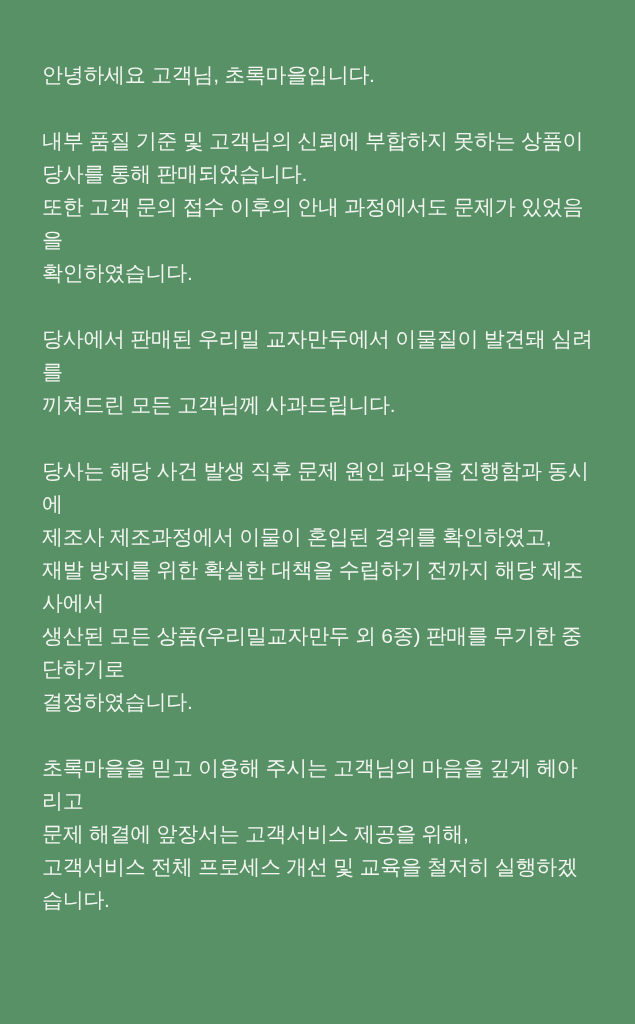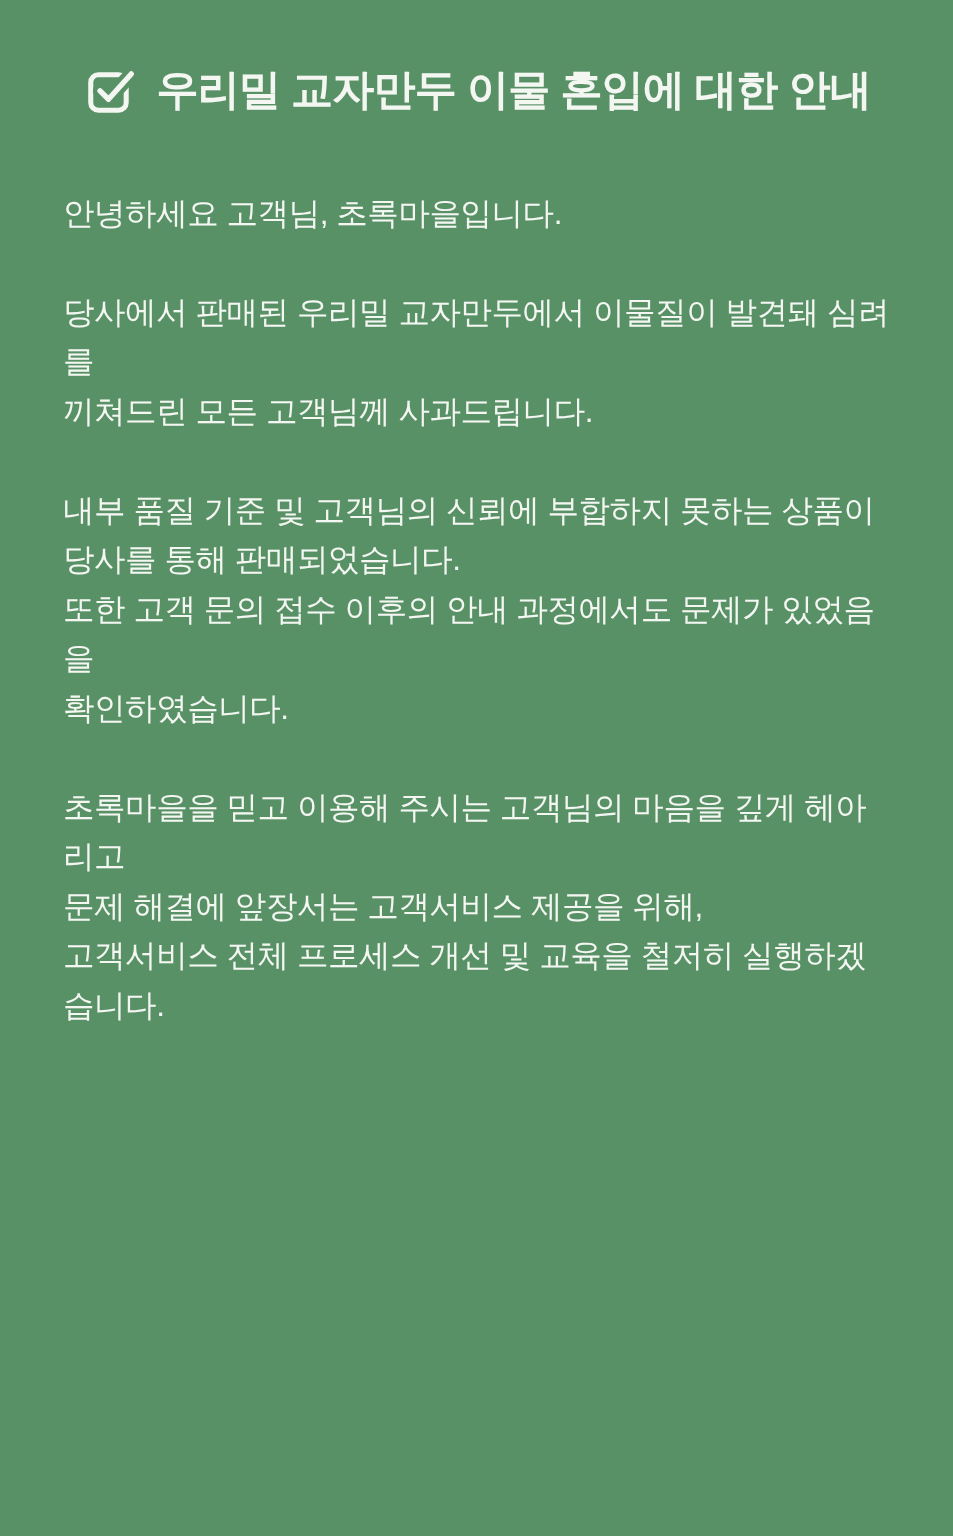--- a/index.html
+++ b/index.html
@@ -57,38 +57,33 @@
   }
   .body-text p.para:last-child {
     margin-bottom: 0;
   }
 </style>
 </head>
 <body>
 
 <main class="notice">
 
-  <header class="title-row">
-    <span class="icon">
-      <svg viewBox="0 0 32 32" fill="none" xmlns="http://www.w3.org/2000/svg" aria-hidden="true">
-        <rect x="4" y="7" width="21" height="21" rx="4.5" stroke="#F3F6F1" stroke-width="3" fill="none"></rect>
-        <polyline points="9.5,16.5 14.5,21.5 28,6.5" stroke="#599167" stroke-width="8.5" stroke-linecap="round" stroke-linejoin="round" fill="none"></polyline>
-        <polyline points="9.5,16.5 14.5,21.5 28,6.5" stroke="#F3F6F1" stroke-width="3.2" stroke-linecap="round" stroke-linejoin="round" fill="none"></polyline>
-      </svg>
-    </span>
-    <h1 class="page-title">우리밀 교자만두 이물 혼입에 대한 안내</h1>
-  </header>
 
   <section class="body-text">
     <p class="para">안녕하세요 고객님, 초록마을입니다.</p>
-    <p class="para">당사에서 판매된 우리밀 교자만두에서 이물질이 발견돼 심려를
-끼쳐드린 모든 고객님께 사과드립니다.</p>
     <p class="para">내부 품질 기준 및 고객님의 신뢰에 부합하지 못하는 상품이
 당사를 통해 판매되었습니다.
 또한 고객 문의 접수 이후의 안내 과정에서도 문제가 있었음을
 확인하였습니다.</p>
+    <p class="para">당사에서 판매된 우리밀 교자만두에서 이물질이 발견돼 심려를
+끼쳐드린 모든 고객님께 사과드립니다.</p>
+    <p class="para">당사는 해당 사건 발생 직후 문제 원인 파악을 진행함과 동시에
+제조사 제조과정에서 이물이 혼입된 경위를 확인하였고,
+재발 방지를 위한 확실한 대책을 수립하기 전까지 해당 제조사에서
+생산된 모든 상품(우리밀교자만두 외 6종) 판매를 무기한 중단하기로
+결정하였습니다.</p>
     <p class="para">초록마을을 믿고 이용해 주시는 고객님의 마음을 깊게 헤아리고
 문제 해결에 앞장서는 고객서비스 제공을 위해,
 고객서비스 전체 프로세스 개선 및 교육을 철저히 실행하겠습니다.</p>
 
   </section>
 
 </main>
 
 </body></html>

